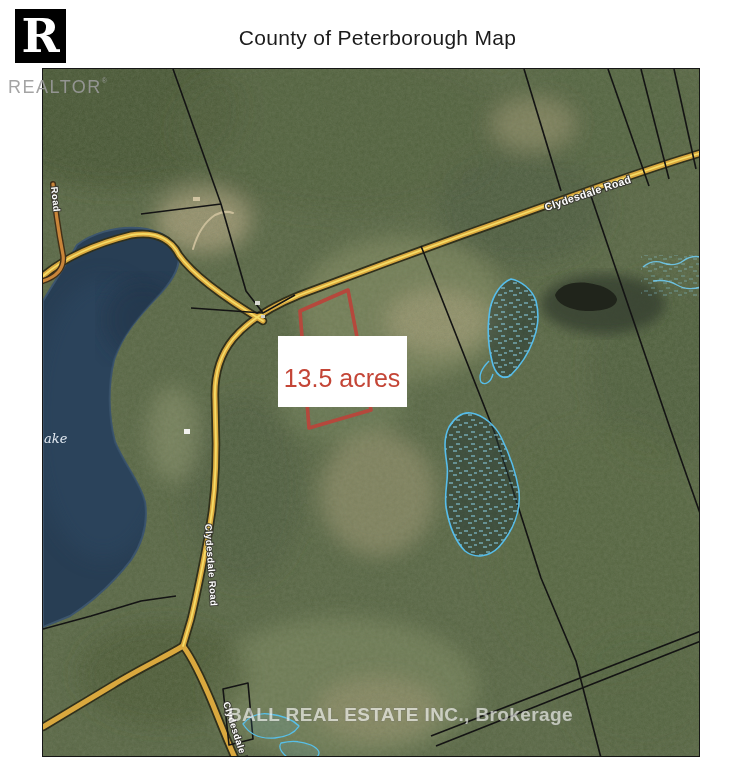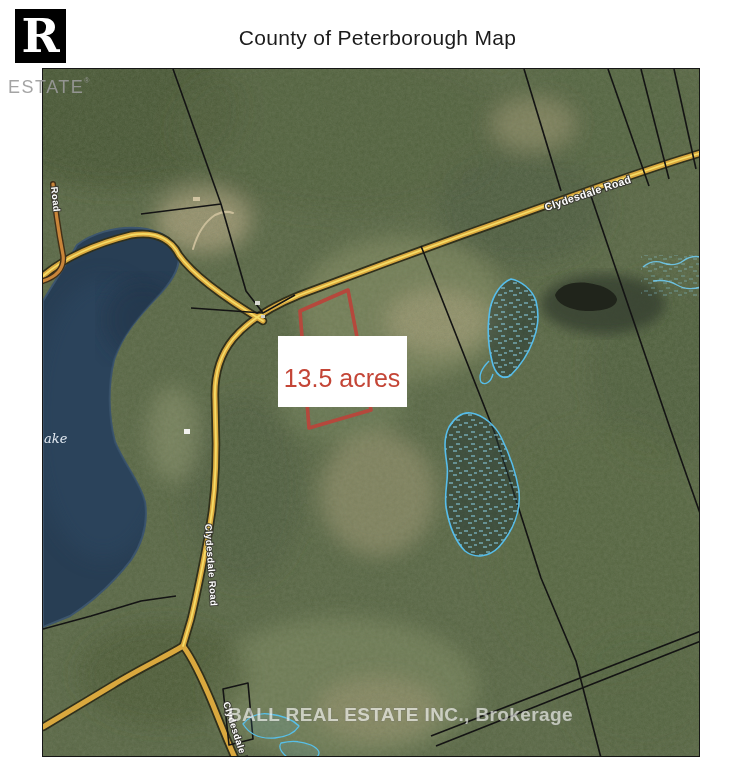--- a/index.html
+++ b/index.html
@@ -36,21 +36,21 @@
 </head>
 <body>
 
 <div class="page">
 
   <div class="page-title">County of Peterborough Map</div>
 
   <div class="logo-mark">
     <div class="r">R</div>
   </div>
-  <div class="logo-text"><span>ESTATE</span><span class="reg">®</span></div>
+  <div class="logo-text"><span>REALTOR</span><span class="reg">®</span></div>
 
   <div class="map-wrap">
     <svg width="658" height="689" viewBox="0 0 658 689">
       <defs>
         <filter id="b6">
             <feGaussianBlur stdDeviation="6"></feGaussianBlur>
           </filter>
         <filter id="b10">
             <feGaussianBlur stdDeviation="10"></feGaussianBlur>
           </filter>

